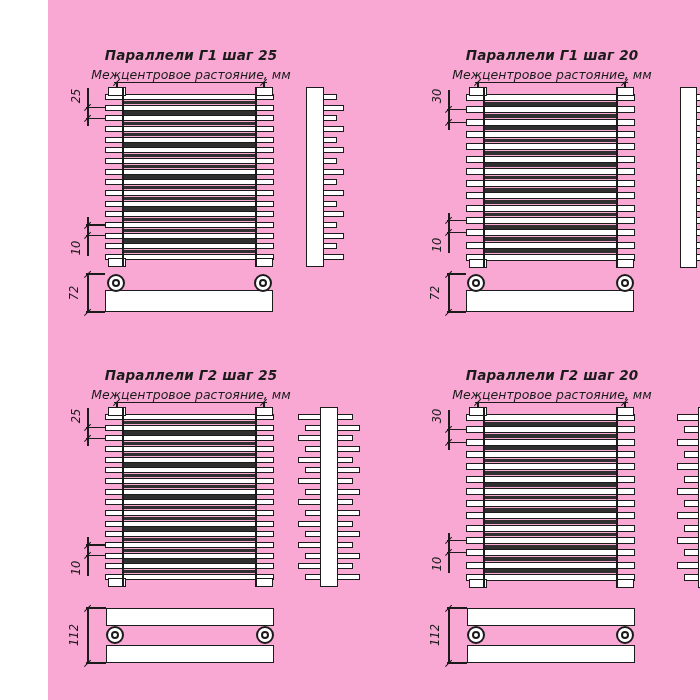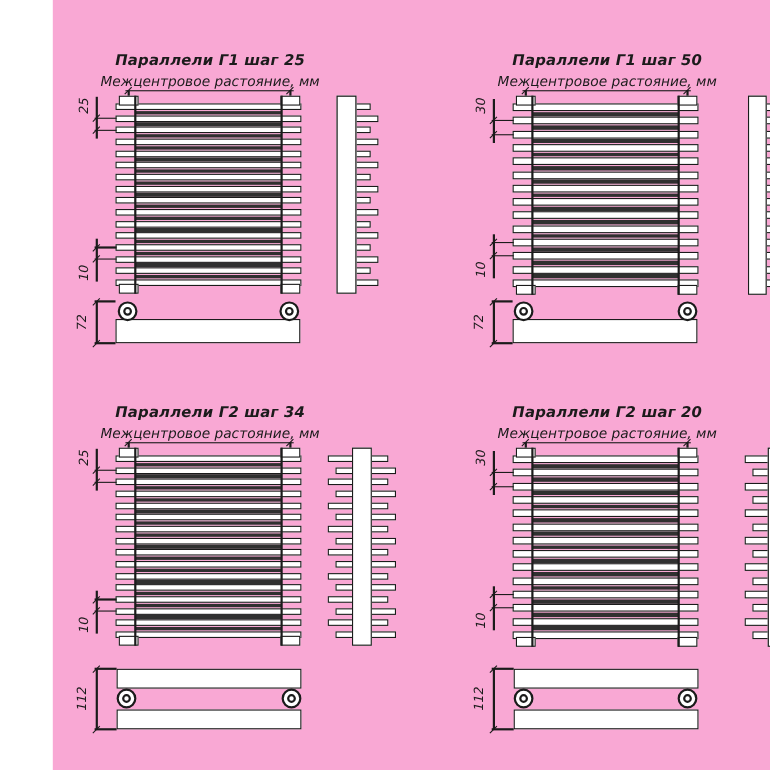--- a/index.html
+++ b/index.html
@@ -108,21 +108,21 @@
         <div class="tick" style="left: 39.3px; top: 231.167px; width: 1.4px; height: 9px;"></div>
         <div class="ln" style="left: 38px; top: 273.4px; width: 19px; height: 1.2px;"></div>
         <div class="ln" style="left: 38px; top: 311.4px; width: 19px; height: 1.2px;"></div>
         <div class="ln" style="left: 39.4px; top: 274px; width: 1.2px; height: 38px;"></div>
         <div class="tick" style="left: 39.3px; top: 269.5px; width: 1.4px; height: 9px;"></div>
         <div class="tick" style="left: 39.3px; top: 307.5px; width: 1.4px; height: 9px;"></div>
       </div>
   </div>
 
   <div class="quadrant">
-    <div class="q-title" style="left: 504px; top: 55px;">Параллели Г1 шаг 50</div>
+    <div class="q-title" style="left: 504px; top: 55px;">Параллели Г1 шаг 20</div>
     <div class="q-subtitle" style="left: 504px; top: 74px;">Межцентровое растояние, мм</div>
     <div class="dim-label step-label" style="left: 389px; top: 96px;">30</div>
     <div class="dim-label gap-label" style="left: 389px; top: 245px;">10</div>
     <div class="dim-label depth-label" style="left: 387px; top: 293px;">72</div>
     <div class="geo">
         <div class="ln" style="left: 427px; top: 82px; width: 153px; height: 1.3px;"></div>
         <div class="tick" style="left: 429.3px; top: 78.1px; width: 1.4px; height: 9px;"></div>
         <div class="tick" style="left: 576.3px; top: 78.1px; width: 1.4px; height: 9px;"></div>
         <div class="ln" style="left: 429.4px; top: 82px; width: 1.2px; height: 6px;"></div>
         <div class="ln" style="left: 576.4px; top: 82px; width: 1.2px; height: 6px;"></div>
@@ -192,21 +192,21 @@
         <div class="tick" style="left: 400.3px; top: 228.385px; width: 1.4px; height: 9px;"></div>
         <div class="ln" style="left: 399px; top: 273.4px; width: 19px; height: 1.2px;"></div>
         <div class="ln" style="left: 399px; top: 311.4px; width: 19px; height: 1.2px;"></div>
         <div class="ln" style="left: 400.4px; top: 274px; width: 1.2px; height: 38px;"></div>
         <div class="tick" style="left: 400.3px; top: 269.5px; width: 1.4px; height: 9px;"></div>
         <div class="tick" style="left: 400.3px; top: 307.5px; width: 1.4px; height: 9px;"></div>
       </div>
   </div>
 
   <div class="quadrant">
-    <div class="q-title" style="left: 143px; top: 375px;">Параллели Г2 шаг 34</div>
+    <div class="q-title" style="left: 143px; top: 375px;">Параллели Г2 шаг 25</div>
     <div class="q-subtitle" style="left: 143px; top: 394px;">Межцентровое растояние, мм</div>
     <div class="dim-label step-label" style="left: 28px; top: 416px;">25</div>
     <div class="dim-label gap-label" style="left: 28px; top: 568px;">10</div>
     <div class="dim-label depth-label" style="left: 26px; top: 635px;">112</div>
     <div class="geo">
         <div class="ln" style="left: 66px; top: 402px; width: 153px; height: 1.3px;"></div>
         <div class="tick" style="left: 68.3px; top: 398.1px; width: 1.4px; height: 9px;"></div>
         <div class="tick" style="left: 215.3px; top: 398.1px; width: 1.4px; height: 9px;"></div>
         <div class="ln" style="left: 68.4px; top: 402px; width: 1.2px; height: 6px;"></div>
         <div class="ln" style="left: 215.4px; top: 402px; width: 1.2px; height: 6px;"></div>

